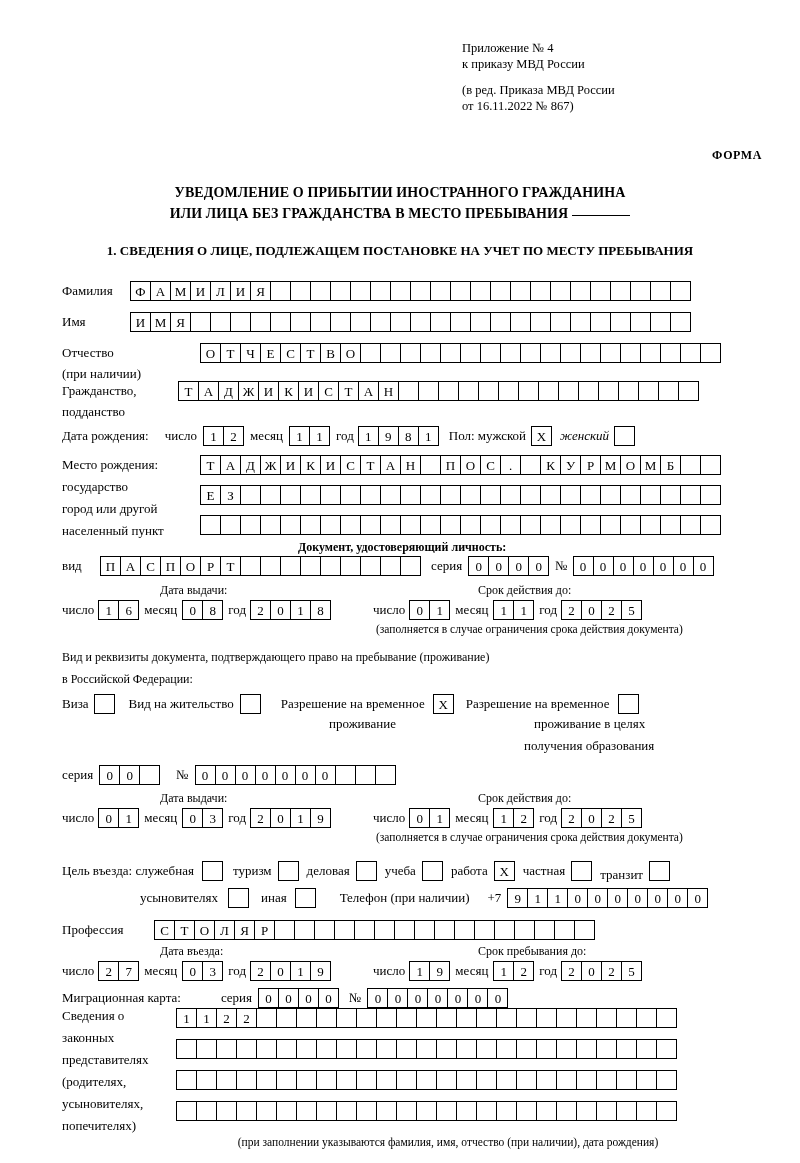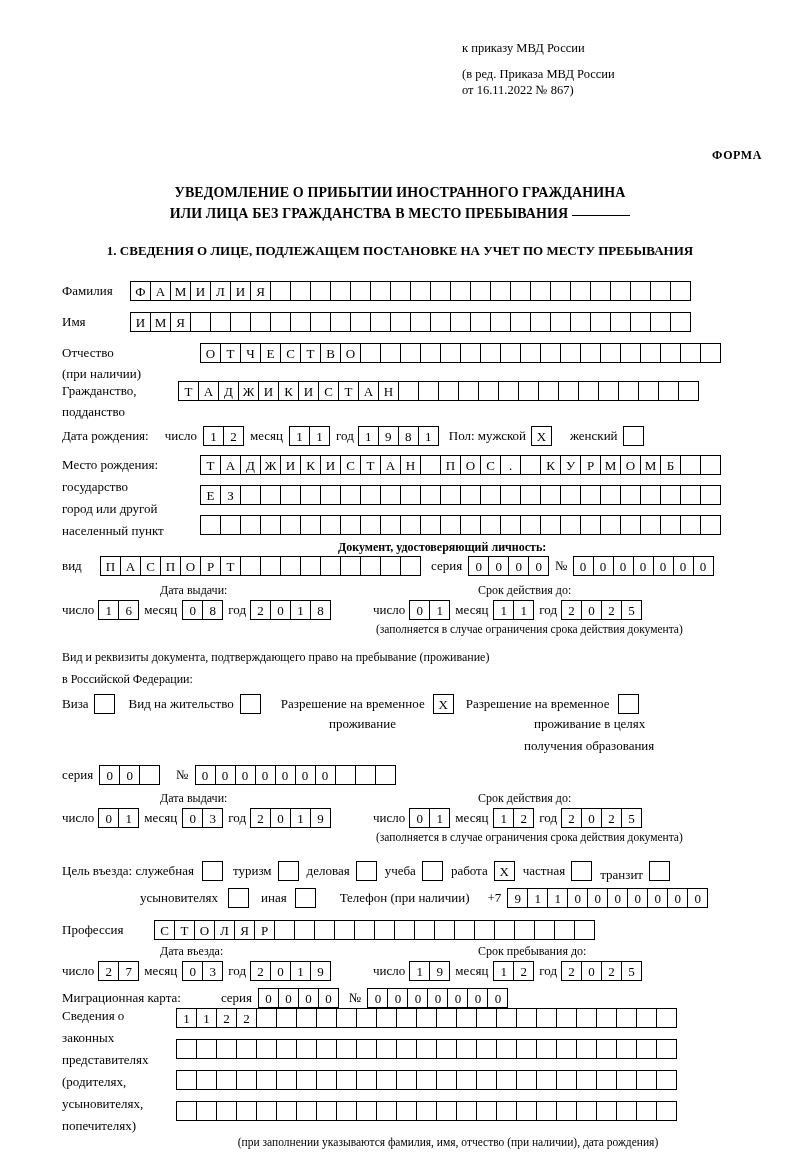--- a/index.html
+++ b/index.html
@@ -90,28 +90,29 @@
     background: #fff;
   }
   .bx:first-child { margin-left: 0; }
   .sbox {
     width: 21px; height: 20px; border: 1px solid #000;
     box-sizing: border-box; display: inline-block;
     font-size: 13px; line-height: 19px; text-align: center;
     background: #fff;
   }
   .small { font-size: 11.5px; }
-  .bold-small { font-size: 12px; font-weight: bold; margin-left: 40px; }
+  .bold-small { font-size: 12px; font-weight: bold; }
 </style>
 </head>
 <body>
 
 <div class="page">
 
   <div class="hdr">
+    <div>Приложение № 4</div>
     <div>к приказу МВД России</div>
     <div class="blk2">(в ред. Приказа МВД России</div>
     <div>от 16.11.2022 № 867)</div>
   </div>
   <div class="forma">ФОРМА</div>
 
   <div class="title">
     <div>УВЕДОМЛЕНИЕ О ПРИБЫТИИ ИНОСТРАННОГО ГРАЖДАНИНА</div>
     <div><span>ИЛИ ЛИЦА БЕЗ ГРАЖДАНСТВА В МЕСТО ПРЕБЫВАНИЯ</span><span class="ul"></span></div>
   </div>
@@ -266,21 +267,21 @@
       </div>
     <div class="lbl" style="margin-left:6px;">год</div>
     <div class="boxes" id="birth-year" style="margin-left:4px;">
         <div class="bx">1</div>
         <div class="bx">9</div>
         <div class="bx">8</div>
         <div class="bx">1</div>
       </div>
     <div class="lbl" style="margin-left:10px;">Пол: мужской</div>
     <div class="sbox" style="margin-left:5px;">Х</div>
-    <div class="lbl" style="margin-left:18px;">женский</div>
+    <div class="lbl" style="margin-left:8px;font-style:italic;">женский</div>
     <div class="sbox" style="margin-left:5px;"></div>
   </div>
 
   <div class="lbl" style="position:absolute; top:457px; left:62px;">Место рождения:</div>
   <div class="lbl" style="position:absolute; top:479px; left:62px;">государство</div>
   <div class="lbl" style="position:absolute; top:501px; left:62px;">город или другой</div>
   <div class="lbl" style="position:absolute; top:523px; left:62px;">населенный пункт</div>
   <div class="boxes" id="birthplace-row1" style="position:absolute; top:455px; left:200px;">
       <div class="bx">Т</div>
       <div class="bx">А</div>

